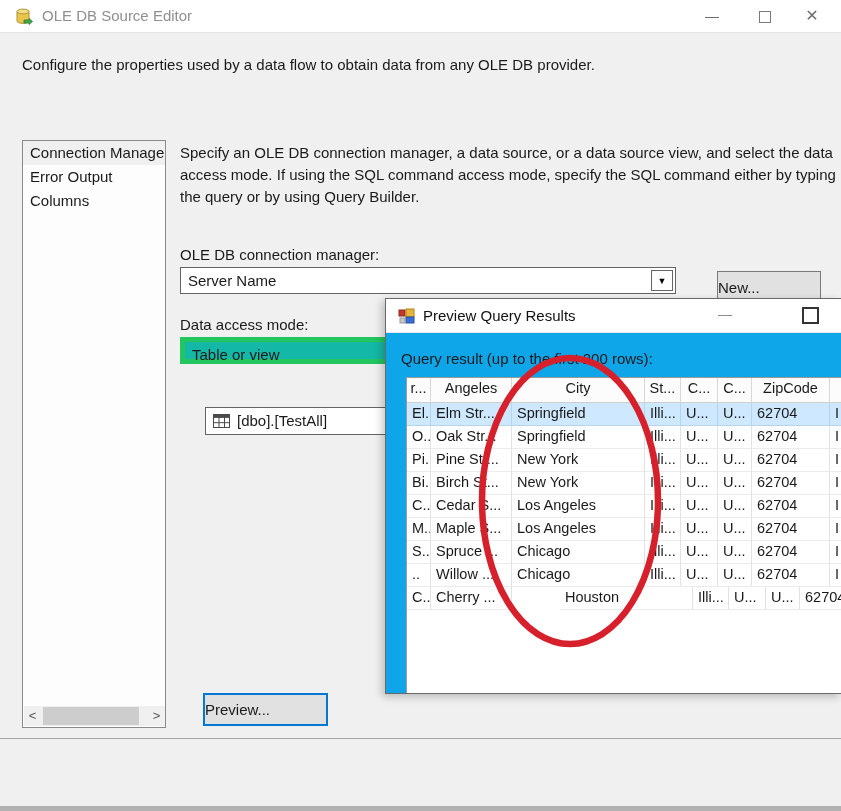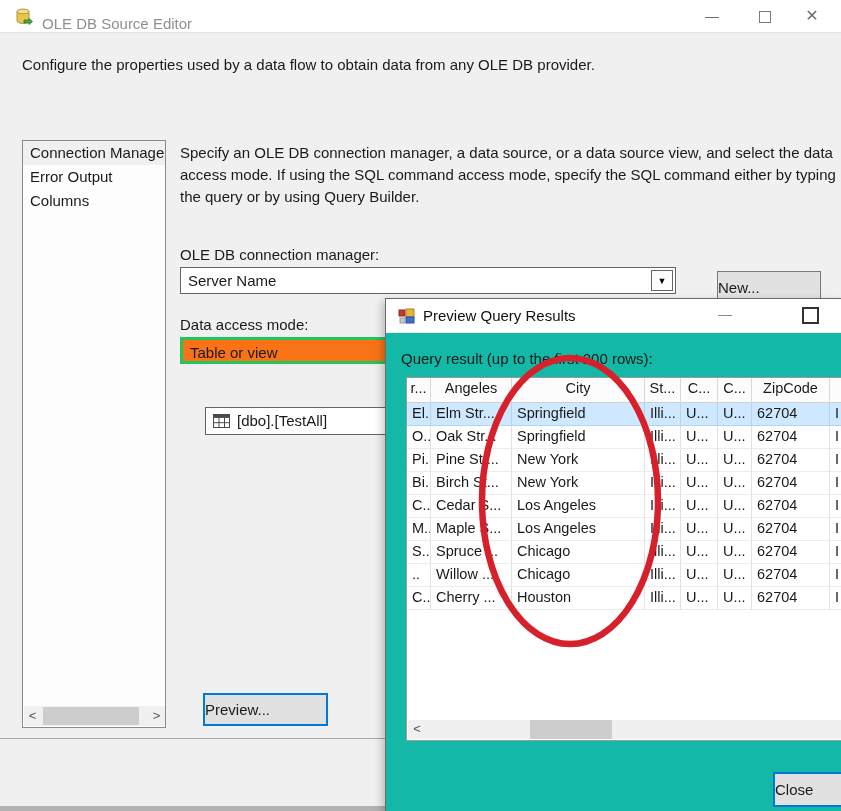--- a/index.html
+++ b/index.html
@@ -3,21 +3,21 @@
 <meta charset="utf-8">
 <style>
   * { margin:0; padding:0; box-sizing:border-box; }
   html,body { width:841px; height:811px; overflow:hidden; background:#fff; }
   body { font-family:"Liberation Sans", sans-serif; color:#1a1a1a; }
   #screen { position:relative; width:841px; height:811px; background:#f0f0f0; overflow:hidden; }
 
   
   .titlebar { position:absolute; left:0; top:0; width:841px; height:33px; background:#ffffff; border-bottom:1px solid #e4e4e4; }
   .titlebar .app-ic { position:absolute; left:13px; top:7px; }
-  .titlebar .t-text { position:absolute; left:42px; top:15px; font-size:15px; color:#8f8f8f;text-align:right; }
+  .titlebar .t-text { position:absolute; left:42px; top:7px; font-size:15px; color:#8f8f8f;text-align:right; }
   .winbtn { position:absolute; top:0; width:42px; height:32px; text-align:center; line-height:32px; color:#6e6e6e; font-size:14px; cursor:default; }
   .wb-min { right:108px; } .wb-max { right:55px; } .wb-close { right:8px; font-size:16px; }
   .maxbox { display:inline-block; width:12px; height:12px; border:1px solid #7a7a7a; vertical-align:middle; }
 
   .desc { position:absolute; left:22px; top:56px; font-size:15px; }
 
   
   .sidebar { position:absolute; left:22px; top:140px; width:144px; height:588px; background:#fdfdfd; border:1px solid #8a8a8a; overflow:hidden; }
   .sb-item { font-size:15px; padding:3px 7px; height:24px; white-space:nowrap; overflow:hidden; }
   .sb-item.active { background:#f0f0f0; }
@@ -25,32 +25,32 @@
   .sb-hscroll .arr { position:absolute; top:0; width:17px; height:20px; text-align:center; line-height:19px; font-size:13px; color:#555; }
   .sb-hscroll .arr.r { right:0; }
   .sb-hscroll .thumb { position:absolute; left:19px; top:1px; width:96px; height:18px; background:#cdcdcd; }
 
   .instructions { position:absolute; left:180px; top:142px; width:656px; font-size:15px; line-height:22px; }
 
   .lbl { position:absolute; font-size:15px; }
   .combo { position:absolute; background:#fff; border:1px solid #646464; height:27px; font-size:15px; }
   .combo .cv { position:absolute; left:7px; top:4px; white-space:nowrap; }
   .combo .drop { position:absolute; right:2px; top:2px; bottom:2px; width:22px; border:1px solid #646464; background:#fdfdfd; text-align:center; line-height:21px; font-size:9px; color:#000; }
-  .combo.flat { background:#f97316; border:3px solid #22c55e; }
+  .combo.flat { background:#14b8a6; border:5px solid #22c55e; }
 
   .btn { position:absolute; background:#e1e1e1; border:1px solid #7a7a7a; font-size:15px; text-align:left; }
   .btn.focused { border:2px solid #0078d4; }
 
   .tbl-ic { display:inline-block; vertical-align:-2px; margin-right:7px; }
 
   .sep-line { position:absolute; left:0; top:738px; width:841px; height:1px; background:#a6a6a6; }
   .bottom-band { position:absolute; left:0; top:806px; width:841px; height:5px; background:#b2b2b2; }
 
   
-  .pv-dialog { position:absolute; left:385px; top:298px; width:457px; height:514px; background:#14b8a6; border:1px solid #6a6a6a; box-shadow:-3px 3px 8px rgba(0,0,0,.22); z-index:10; overflow:hidden; }
+  .pv-dialog { position:absolute; left:385px; top:298px; width:457px; height:396px; background:#0ea5e9; border:1px solid #6a6a6a; box-shadow:-3px 3px 8px rgba(0,0,0,.22); z-index:10; overflow:hidden; }
   .pv-title { position:absolute; left:0; top:0; right:0; height:34px; background:#ffffff; border-bottom:1px solid #e9e9e9; }
   .pv-title .t-text { position:absolute; left:37px; top:8px; font-size:15px; color:#111; }
   .pv-title .pv-ic { position:absolute; left:12px; top:9px; }
   .pv-min { position:absolute; right:96px; top:0; width:40px; height:33px; color:#8a8a8a; text-align:center; line-height:30px; font-size:14px; }
   .pv-max { position:absolute; right:22px; top:8px; width:17px; height:17px; border:2px solid #333; }
 
   .pv-result-lbl { position:absolute; left:15px; top:51px; font-size:15px; }
 
   .grid { position:absolute; left:20px; top:78px; width:437px; height:364px; background:#ffffff; border:1px solid #9a9a9a; overflow:hidden; }
   .grow, .ghead-row { display:flex; }
@@ -240,21 +240,21 @@
             <div class="gcell" style="width: 133px;">Chicago</div>
             <div class="gcell" style="width: 36px;">Illi...</div>
             <div class="gcell" style="width: 37px;">U...</div>
             <div class="gcell" style="width: 34px;">U...</div>
             <div class="gcell" style="width: 78px;">62704</div>
             <div class="gcell" style="width: 200px;">I</div>
           </div>
           <div class="grow">
             <div class="gcell" style="width: 24px;">C...</div>
             <div class="gcell" style="width: 81px;">Cherry ...</div>
-            <div class="gcell" style="width: 133px;">Houston</div>
+            <div class="gcell" style="width: 133px; margin-left: 48px;">Houston</div>
             <div class="gcell" style="width: 36px;">Illi...</div>
             <div class="gcell" style="width: 37px;">U...</div>
             <div class="gcell" style="width: 34px;">U...</div>
             <div class="gcell" style="width: 78px;">62704</div>
             <div class="gcell" style="width: 200px;">I</div>
           </div>
         </div>
       <div class="grid-hscroll">
         <div class="arr">&lt;</div>
         <div class="thumb"></div>

